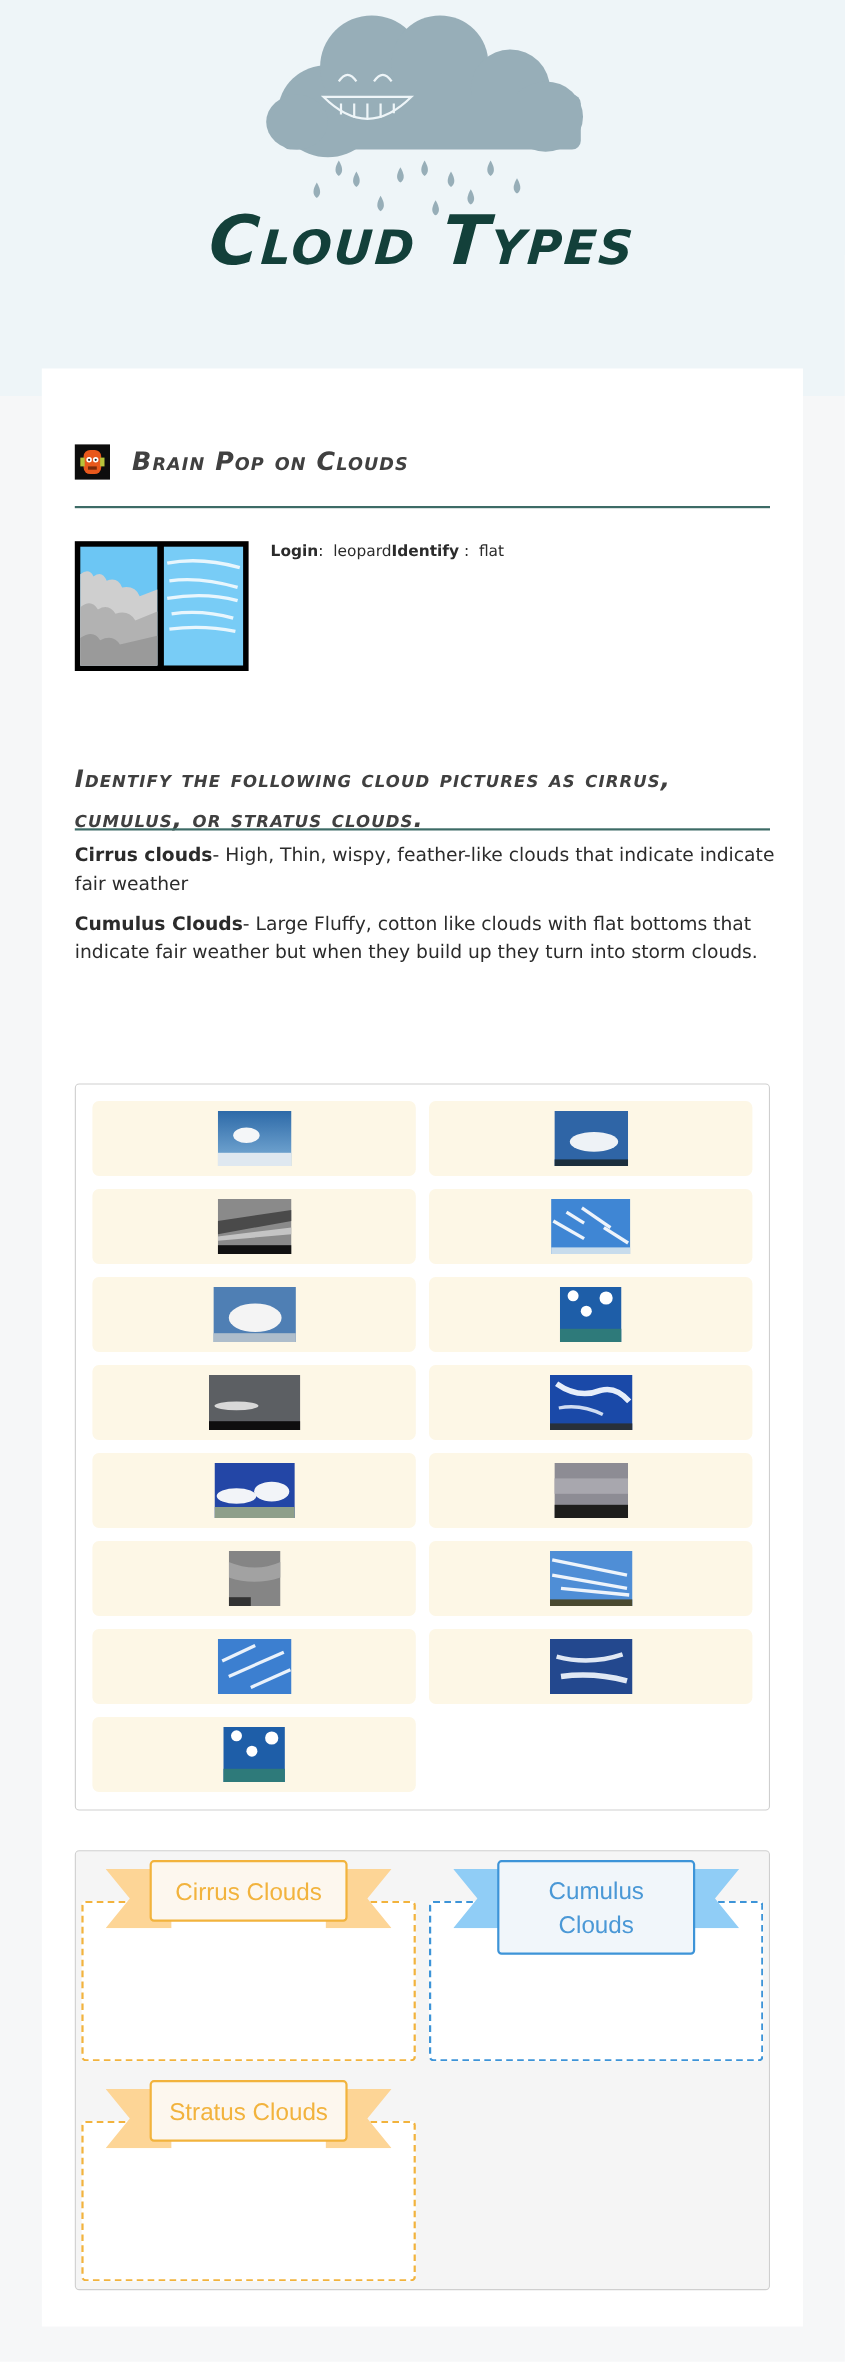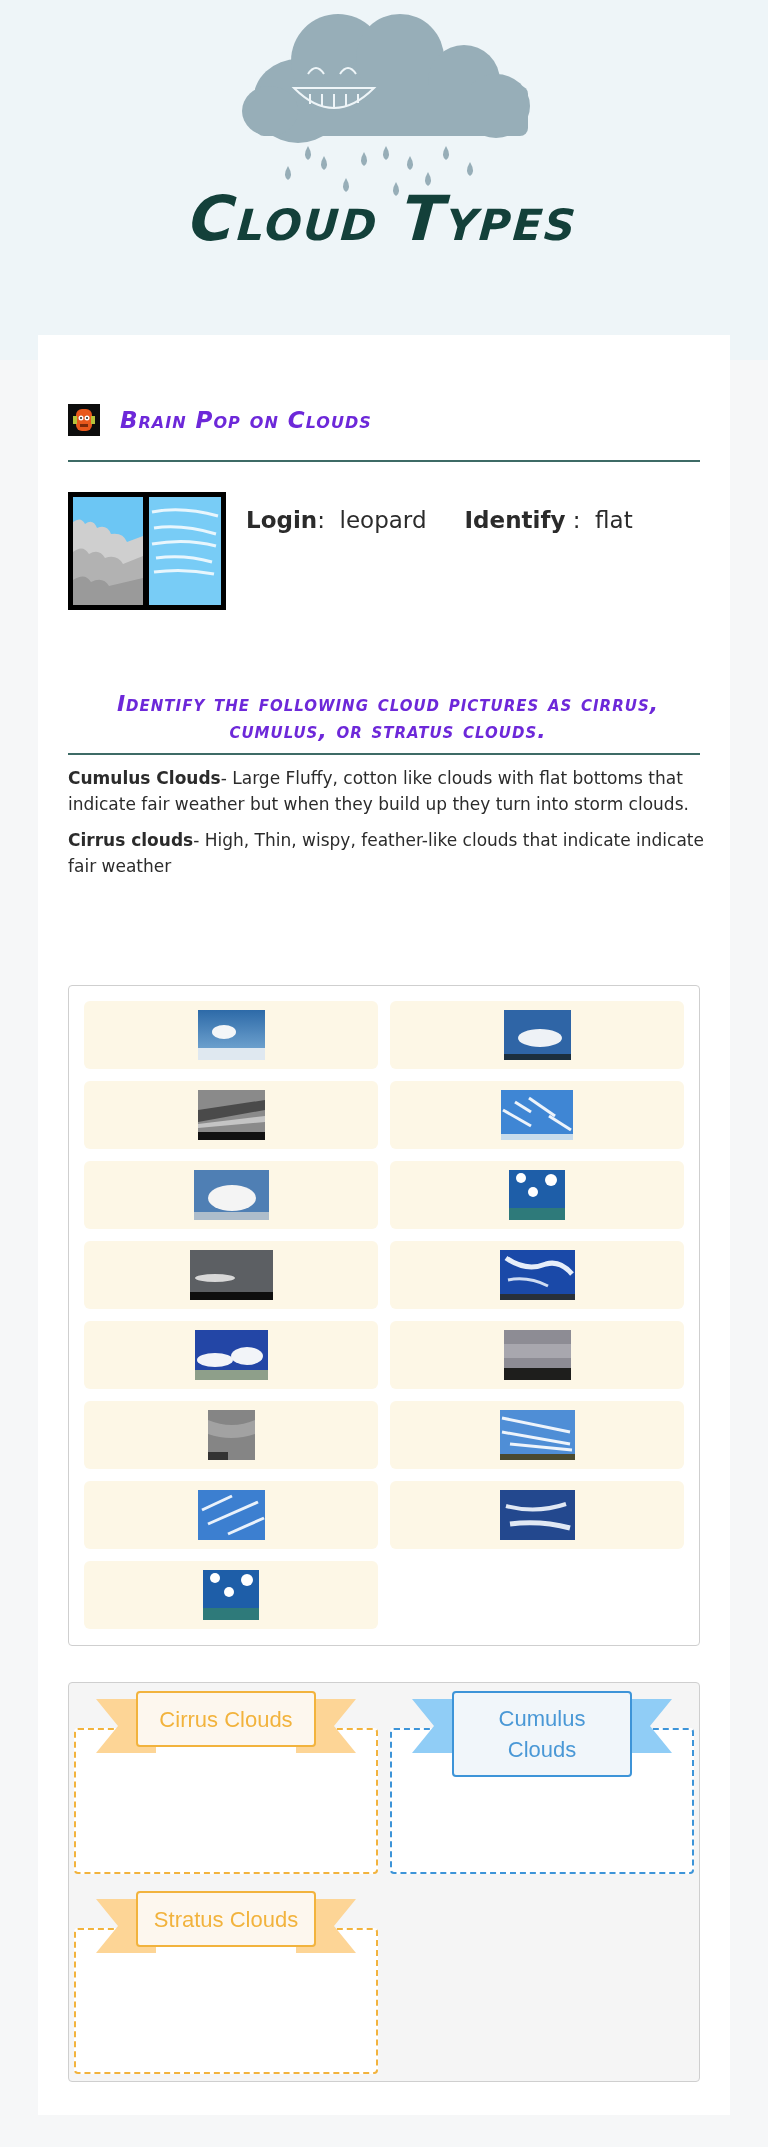--- a/index.html
+++ b/index.html
@@ -23,30 +23,30 @@
       font-size: 62px; letter-spacing: 2px; color: #13403a;
       font-variant: small-caps; line-height: 1;
       transform: skewX(-4deg);
     }
     .card {
       position: absolute; left: 38px; top: 335px; width: 692px; height: 1780px;
       background: #ffffff;
     }
     .hand-heading {
       font-family: "DejaVu Sans", sans-serif; font-weight: bold; font-style: italic;
-      font-variant: small-caps; color: #6d28d9; letter-spacing: 1px; text-align: center;
+      font-variant: small-caps; color: #404040; letter-spacing: 1px;
     }
     .bp-row { position: absolute; left: 30px; top: 68px; height: 34px; display: flex; align-items: center; }
     .bp-icon { width: 32px; height: 32px; background: #0d0d0d; position: relative; }
     .bp-title { margin-left: 20px; font-size: 23px; }
     .rule { position: absolute; left: 30px; width: 632px; height: 2px; background: #3d6b66; }
     .login-img { position: absolute; left: 30px; top: 157px; width: 158px; height: 118px; background: #000; }
-    .login-text { position: absolute; left: 208px; top: 172px; font-size: 23px; display: flex; gap: 38px; }
+    .login-text { position: absolute; left: 208px; top: 158px; font-size: 14px; display: flex; }
     .login-text b { font-weight: bold; }
-    .instr { position: absolute; left: 30px; top: 355px; width: 640px; font-size: 22px; line-height: 27px; }
+    .instr { position: absolute; left: 30px; top: 355px; width: 640px; font-size: 22px; line-height: 37px; }
     .defs { position: absolute; left: 30px; top: 430px; width: 640px; font-size: 17px; line-height: 26px; }
     .defs p { margin-bottom: 10px; }
     .defs b { font-weight: bold; }
     .tiles-box {
       position: absolute; left: 30px; top: 650px; width: 632px; height: 661px;
       border: 1px solid #cfcfcf; border-radius: 4px; background: #fff;
     }
     .tile {
       position: absolute; width: 294px; height: 68px; background: #fdf7e6; border-radius: 6px;
       display: flex; align-items: center; justify-content: center;
@@ -151,22 +151,22 @@
   </div>
   <div class="login-text">
     <span><b>Login</b>:&nbsp; <span>leopard</span></span>
     <span><b>Identify</b> :&nbsp; <span>flat</span></span>
   </div>
 
   <div class="instr hand-heading">Identify the following cloud pictures as cirrus, cumulus,  or stratus clouds.</div>
   <div class="rule" style="top:418px;"></div>
 
   <div class="defs">
+    <p><b>Cirrus clouds</b><span>- High, Thin, wispy, feather-like clouds that indicate indicate fair weather</span></p>
     <p><b>Cumulus Clouds</b><span>- Large Fluffy, cotton like clouds with flat bottoms that indicate fair weather but when they build up they turn into storm clouds.</span></p>
-    <p><b>Cirrus clouds</b><span>- High, Thin, wispy, feather-like clouds that indicate indicate fair weather</span></p>
   </div>
 
   <div class="tiles-box">
 
     <div class="tile" style="left:15px;top:15px;">
       <svg class="photo" width="67" height="50">
           <defs>
             <linearGradient id="s1" x1="0" y1="0" x2="0" y2="1">
               <stop offset="0" stop-color="#2d6aa8"></stop>
               <stop offset="1" stop-color="#7fb0d8"></stop>

